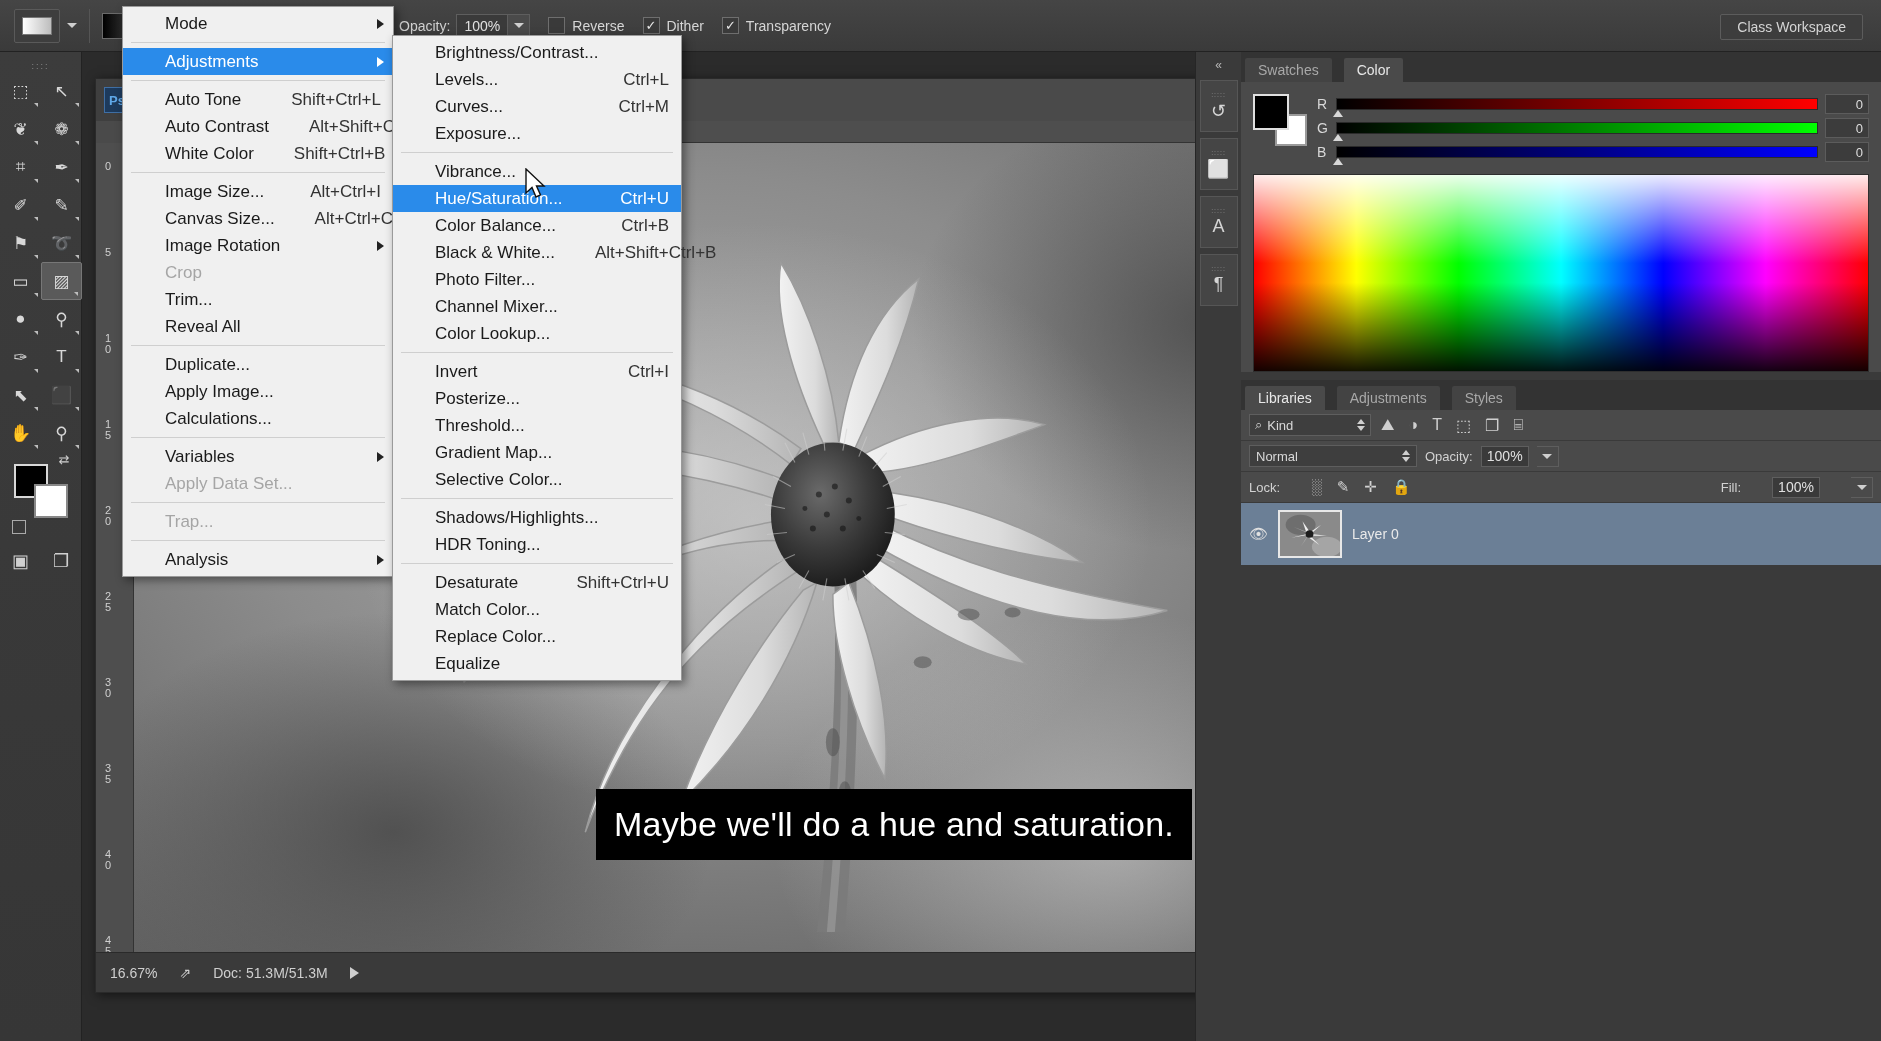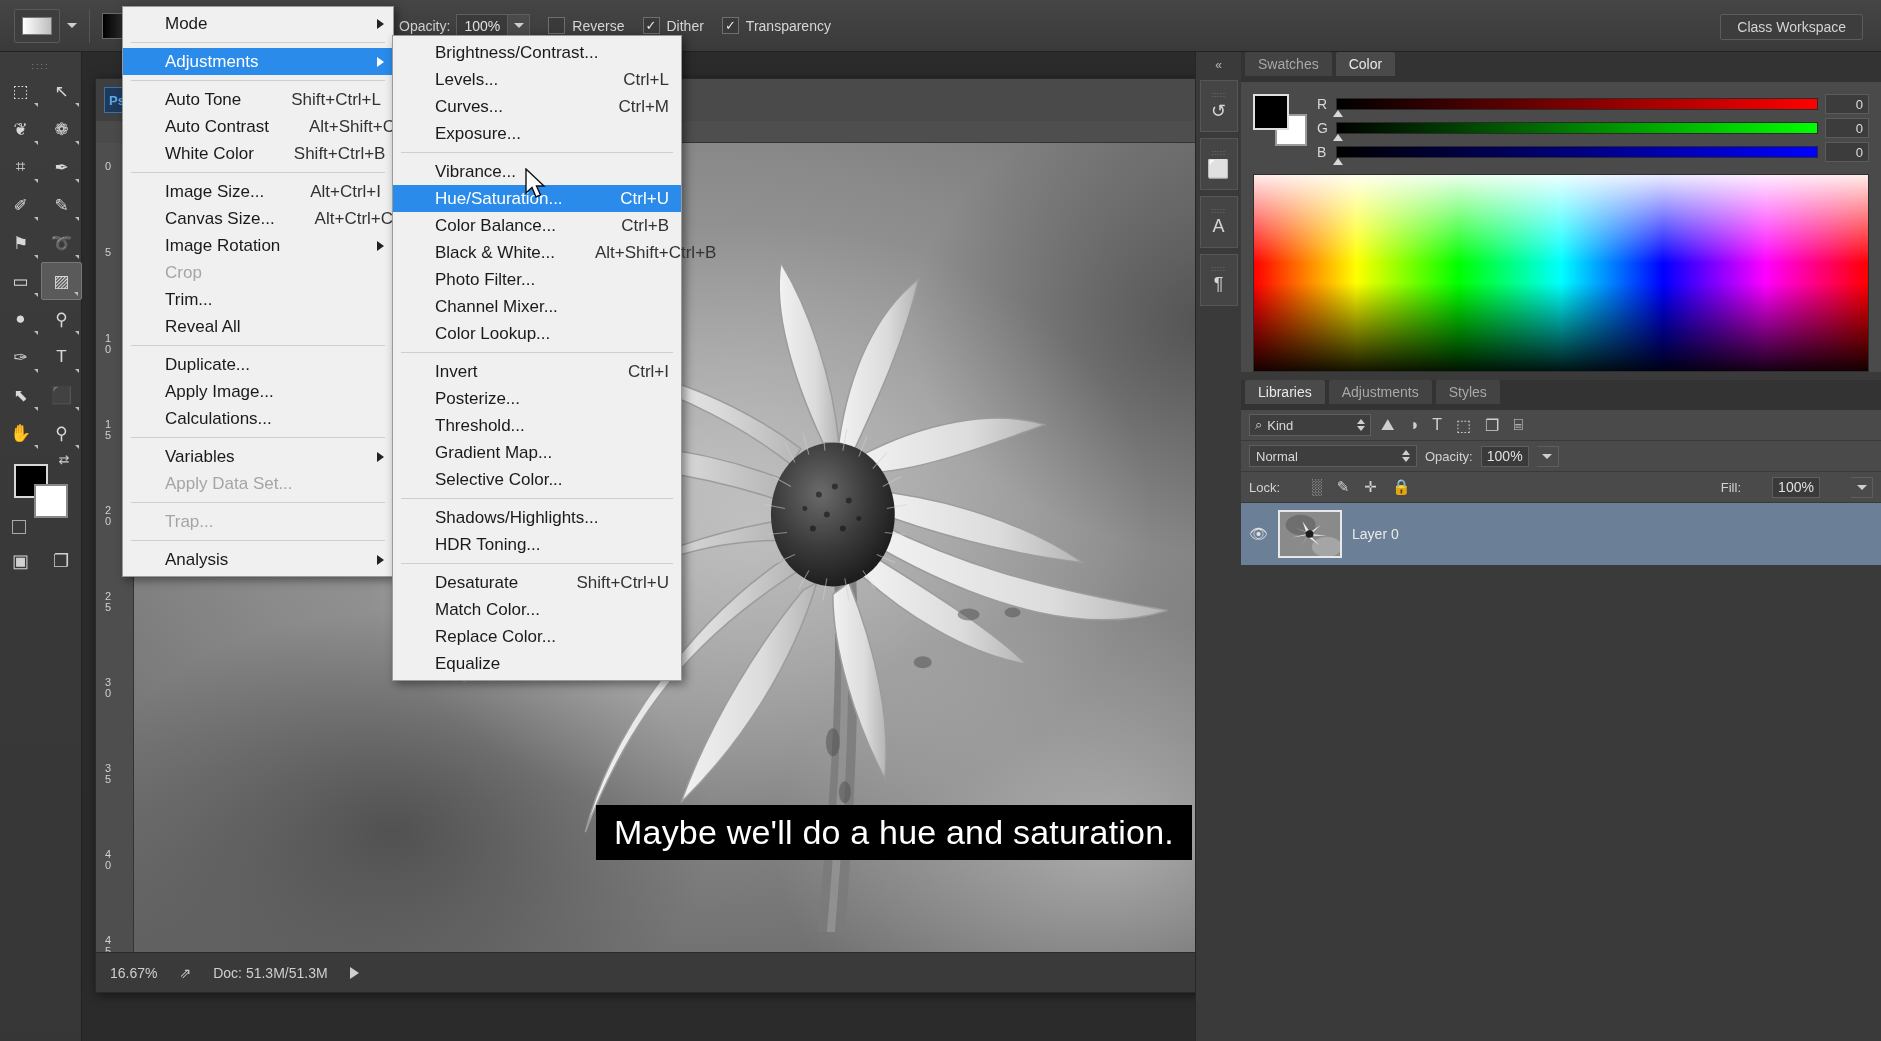--- a/index.html
+++ b/index.html
@@ -69,21 +69,21 @@
   .ruler-v{position:absolute;left:0;top:64px;width:38px;bottom:40px;background:#4e4e4e;
     border-right:1px solid #333;color:#d0d0d0;font-size:11px;}
   .ruler-v span{position:absolute;left:4px;width:16px;text-align:center;line-height:11px;}
   .canvas{position:absolute;left:38px;top:64px;right:22px;bottom:40px;overflow:hidden;background:#777;}
   .statusbar{position:absolute;left:0;bottom:0;right:0;height:40px;background:#3a3a3a;
     border-top:1px solid #2a2a2a;display:flex;align-items:center;color:#cfcfcf;font-size:14px;gap:22px;padding-left:14px;}
   .sb-arrow{width:0;height:0;border-top:6px solid transparent;border-bottom:6px solid transparent;
     border-left:9px solid #cfcfcf;}
 
   .caption{position:absolute;left:462px;bottom:92px;background:#000;color:#fff;
-    font-size:34px;padding:8px 18px;letter-spacing:.2px;white-space:nowrap;}
+    font-size:34px;padding:16px 18px;letter-spacing:.2px;white-space:nowrap;}
 
   
   .menu{position:absolute;background:#f0f0f0;border:1px solid #9a9a9a;
     box-shadow:3px 3px 9px rgba(0,0,0,.45);font-size:17px;color:#1a1a1a;padding:3px 0;}
   .mi{height:27px;display:flex;align-items:center;padding:0 12px 0 42px;position:relative;white-space:nowrap;}
   .mi .sc{margin-left:auto;padding-left:40px;color:#333;}
   .mi.sel{background:#2a8bea;color:#fff;}
   .mi.sel .sc{color:#fff;}
   .mi.dis{color:#a5a5a5;}
   .mi .sub{position:absolute;right:9px;width:0;height:0;border-top:5px solid transparent;
@@ -98,21 +98,21 @@
 
   
   .icondock{position:absolute;left:1195px;top:52px;width:46px;bottom:0;background:#3a3a3a;
     border-left:1px solid #262626;padding-top:4px;}
   .idock-collapse{height:18px;color:#b9b9b9;font-size:12px;display:flex;align-items:center;justify-content:center;}
   .idock-cell{margin:6px auto;width:38px;height:52px;background:#454545;border:1px solid #565656;
     display:flex;flex-direction:column;align-items:center;justify-content:center;color:#d5d5d5;font-size:18px;}
   .idock-cell .tick{font-size:7px;letter-spacing:1px;color:#909090;margin-bottom:2px;}
 
   .rightdock{position:absolute;left:1241px;top:52px;right:0;bottom:0;background:#3a3a3a;}
-  .tabrow{display:flex;height:30px;background:#333;padding-left:4px;gap:4px;}
+  .tabrow{display:flex;align-items:flex-end;height:30px;background:#333;padding-left:4px;gap:12px;}
   .ptab{padding:0 13px;height:24px;display:flex;align-items:center;background:#434343;
     color:#a8a8a8;font-size:14px;border-top-left-radius:2px;border-top-right-radius:2px;}
   .ptab.act{background:#4a4a4a;color:#e8e8e8;}
   .colorpanel{background:#4a4a4a;padding:10px 12px 0;}
   .colorrow{display:flex;gap:12px;}
   .cp-swatch{width:52px;height:52px;position:relative;margin-top:2px;}
   .cp-fg{position:absolute;left:0;top:0;width:36px;height:36px;background:#000;border:2px solid #e0e0e0;}
   .cp-bg{position:absolute;left:22px;top:20px;width:32px;height:32px;background:#fff;border:2px solid #9a9a9a;}
   .sliders{flex:1;}
   .slrow{display:flex;align-items:center;height:24px;gap:7px;}

